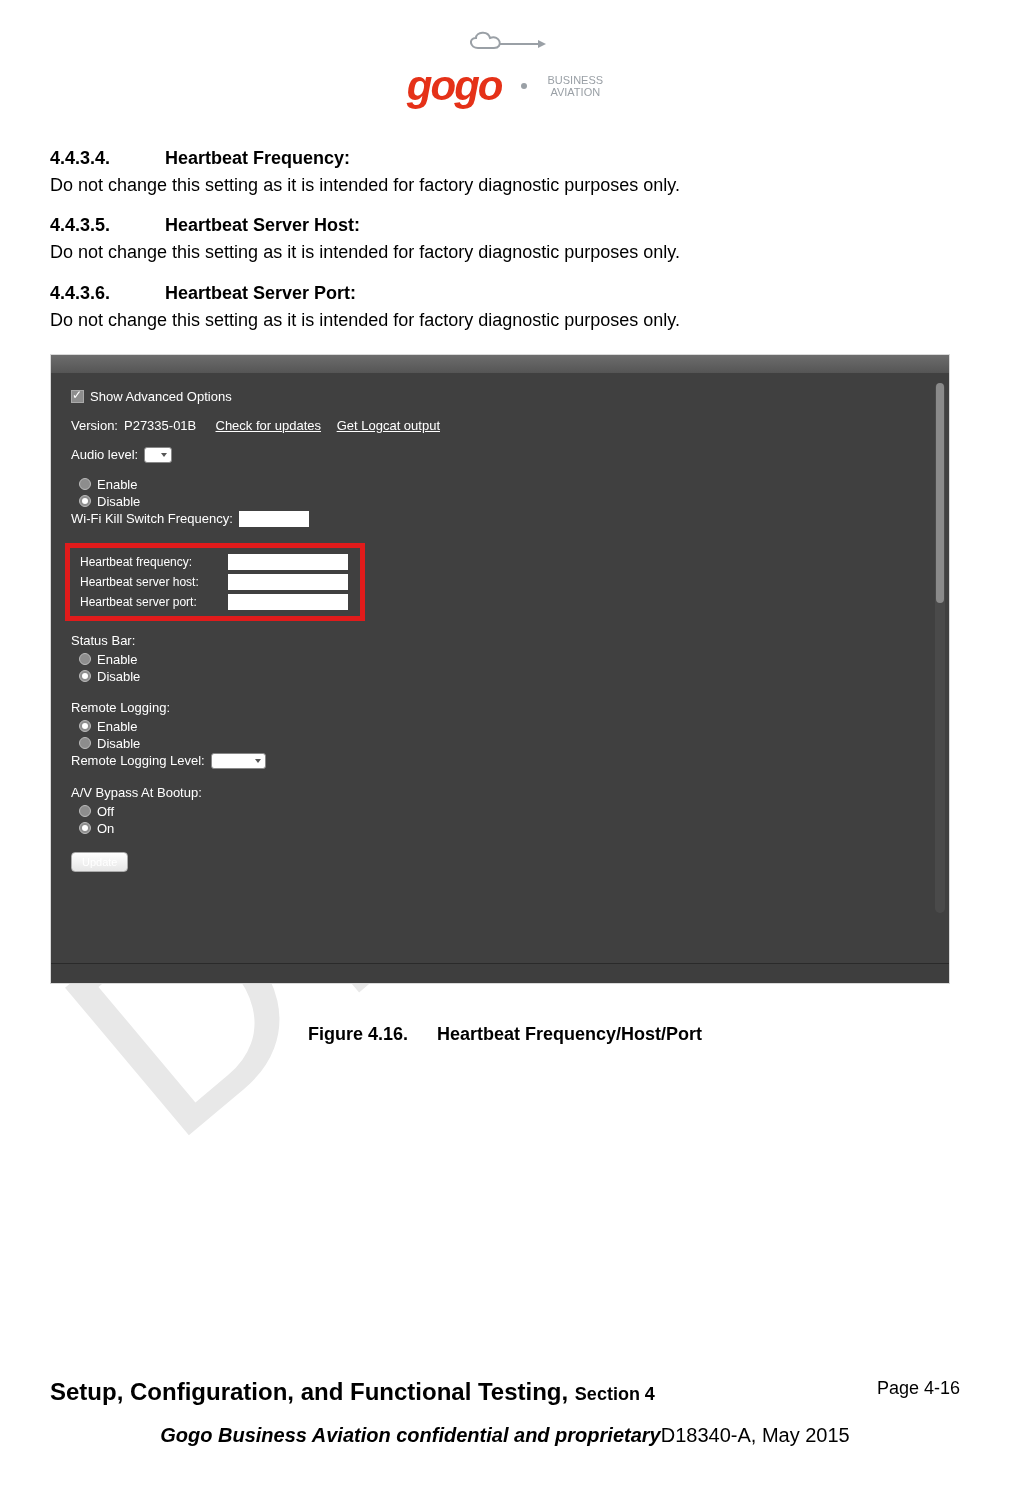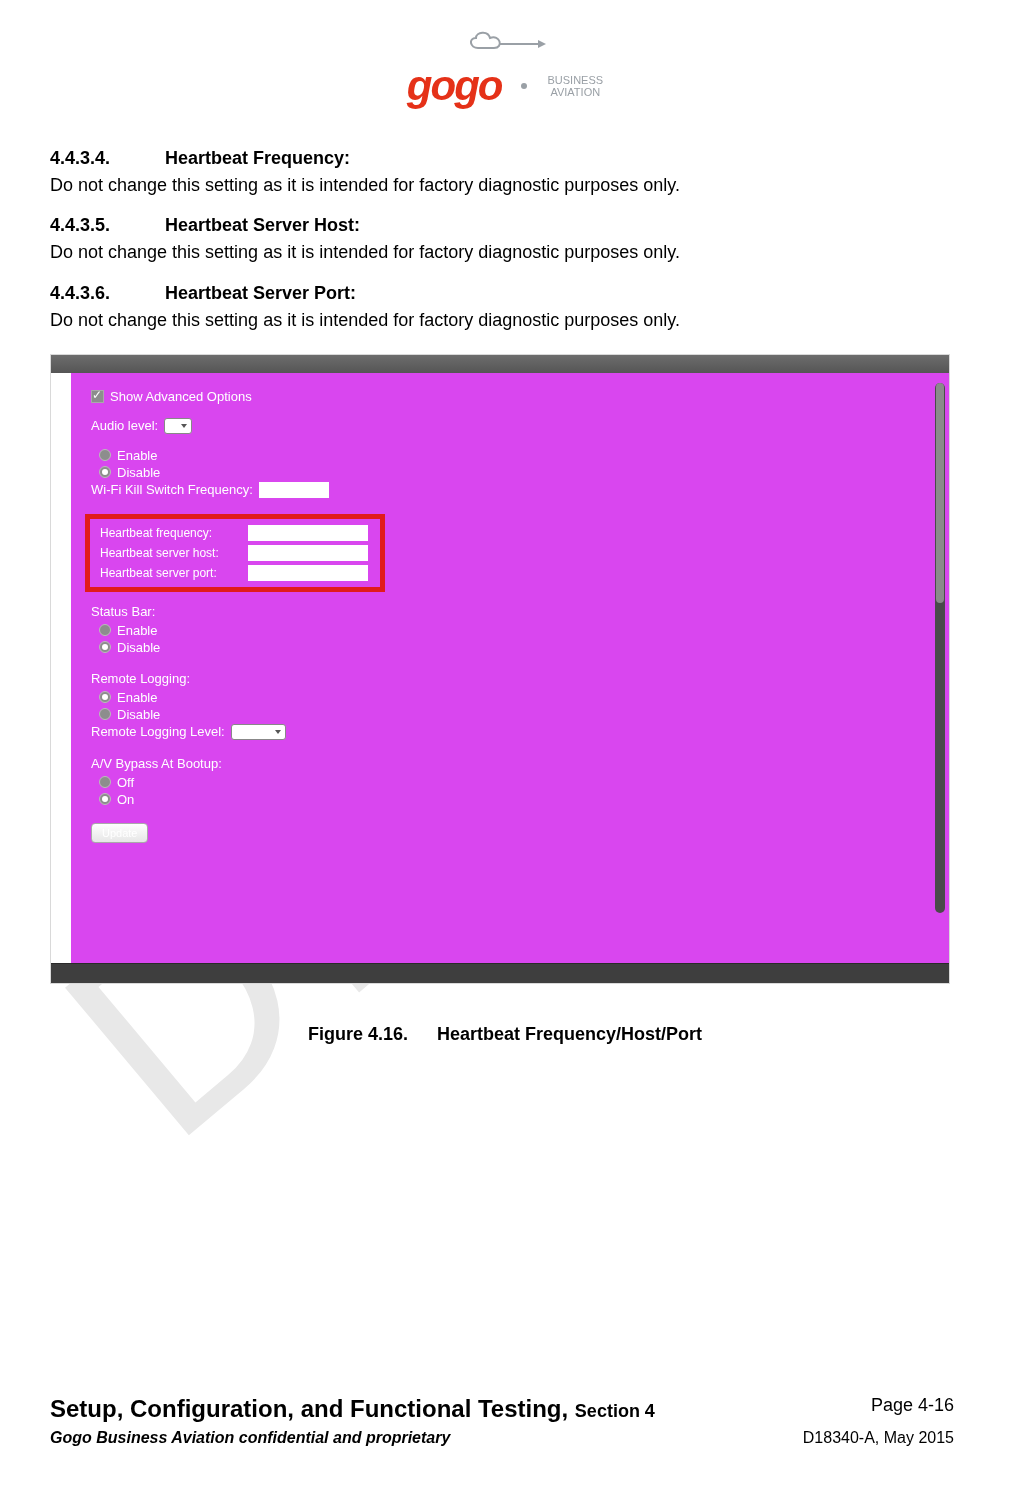--- a/index.html
+++ b/index.html
@@ -43,27 +43,26 @@
   .sec-body { font-size: 18px; line-height: 1.35; }
 
   
   .shot-wrap {
     margin-top: 22px;
     width: 900px;
     border: 1px solid #d9d9d9;
   }
   .shot-topbar { height: 18px; background: linear-gradient(#6d6d6d,#555); }
   .shot {
-    background: #d946ef;
+    background: #404040;
     color: #fff;
     font-size: 13px;
     padding: 16px 4px 24px 20px;
     min-height: 590px;
     position: relative;
-    margin-left: 20px;
   }
   .shot label, .shot span { color:#fff; }
   .row { margin-bottom: 14px; display:flex; align-items:center; gap:6px; flex-wrap:wrap;}
   .block { margin-bottom: 16px; }
   .cb {
     width: 13px; height: 13px; display:inline-block;
     background:#8d8d8d; border:1px solid #aaa; position:relative;
   }
   .cb.checked::after{
     content:"✓"; position:absolute; left:0; top:-3px; font-size:12px; color:#fff;
@@ -112,25 +111,25 @@
   }
   .scroll-thumb{
     position:absolute; left:1px; top:0; width:8px; height:220px;
     background:#8a8a8a; border-radius:4px;
   }
 
   .fig-caption { text-align:center; font-weight:bold; font-size:18px; margin-top:40px;}
   .fig-caption .fn { display:inline-block; margin-right:24px;}
 
   
-  .footer { position:absolute; left:50px; right:56px; bottom:40px; }
+  .footer { position:absolute; left:50px; right:50px; bottom:40px; }
   .footer .l1 { display:flex; justify-content:space-between; font-size:18px;}
   .footer .l1 .left { font-weight:bold; font-size:24px;}
   .footer .l1 .left .sec4 { font-weight:bold; font-size:18px;}
-  .footer .l2 { display:flex; justify-content:space-between; font-size:16px; font-style:italic; font-weight:bold; margin-top:6px;}
+  .footer .l2 { display:flex; justify-content:center; font-size:20px; font-style:italic; font-weight:bold; margin-top:18px;}
 </style>
 </head>
 <body>
 
 <div class="watermark">DRAFT</div>
 
 <div class="content">
 
   <div class="logo-row">
     <div class="logo">
@@ -180,20 +179,28 @@
     <div class="shot">
       <div class="scroll-v">
           <div class="scroll-thumb"></div>
         </div>
 
       <div class="row">
         <span class="cb checked"></span>
         <span>Show Advanced Options</span>
       </div>
 
+      <div class="row">
+        <span>Version:</span>
+        <span>P27335-01B</span>
+        &nbsp;&nbsp;
+        <span class="link">Check for updates</span>
+        &nbsp;
+        <span class="link">Get Logcat output</span>
+      </div>
 
       <div class="row">
         <span>Audio level:</span>
         <span class="sel">8</span>
       </div>
 
       <div class="block">
         <div class="row" style="margin:2px 0 2px 8px;">
           <span class="radio"></span>
           <span>Enable</span>

